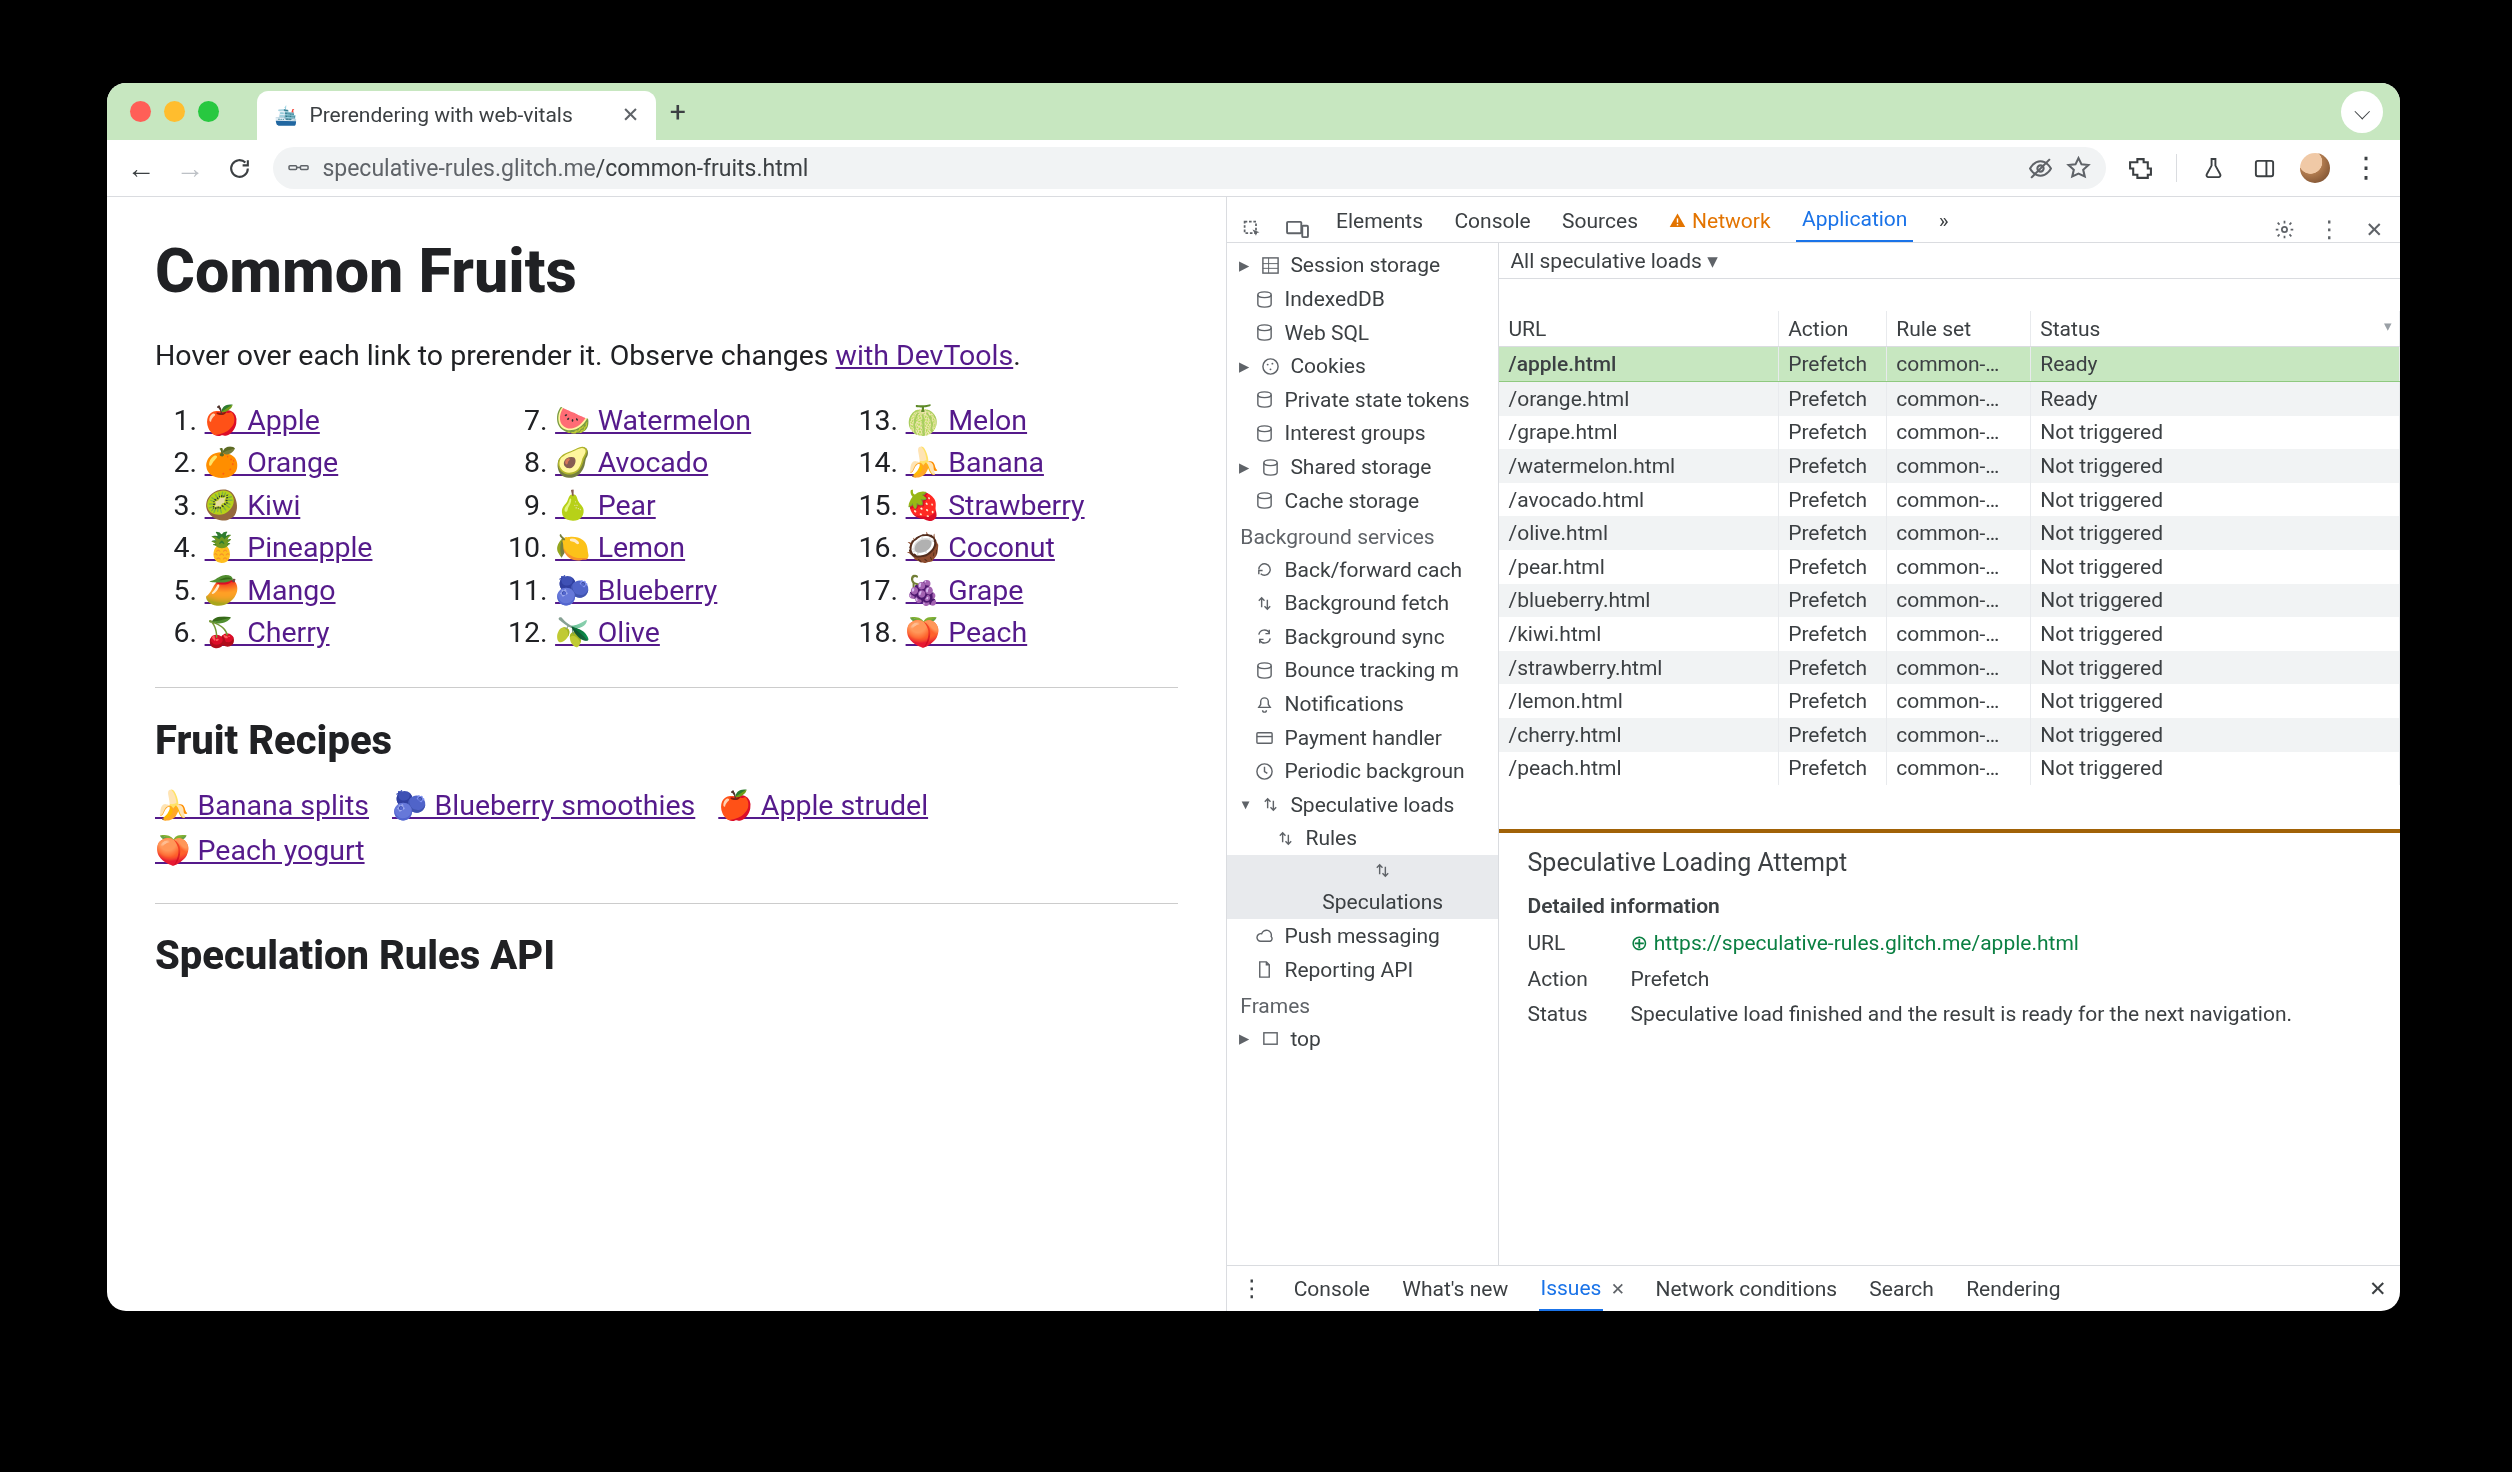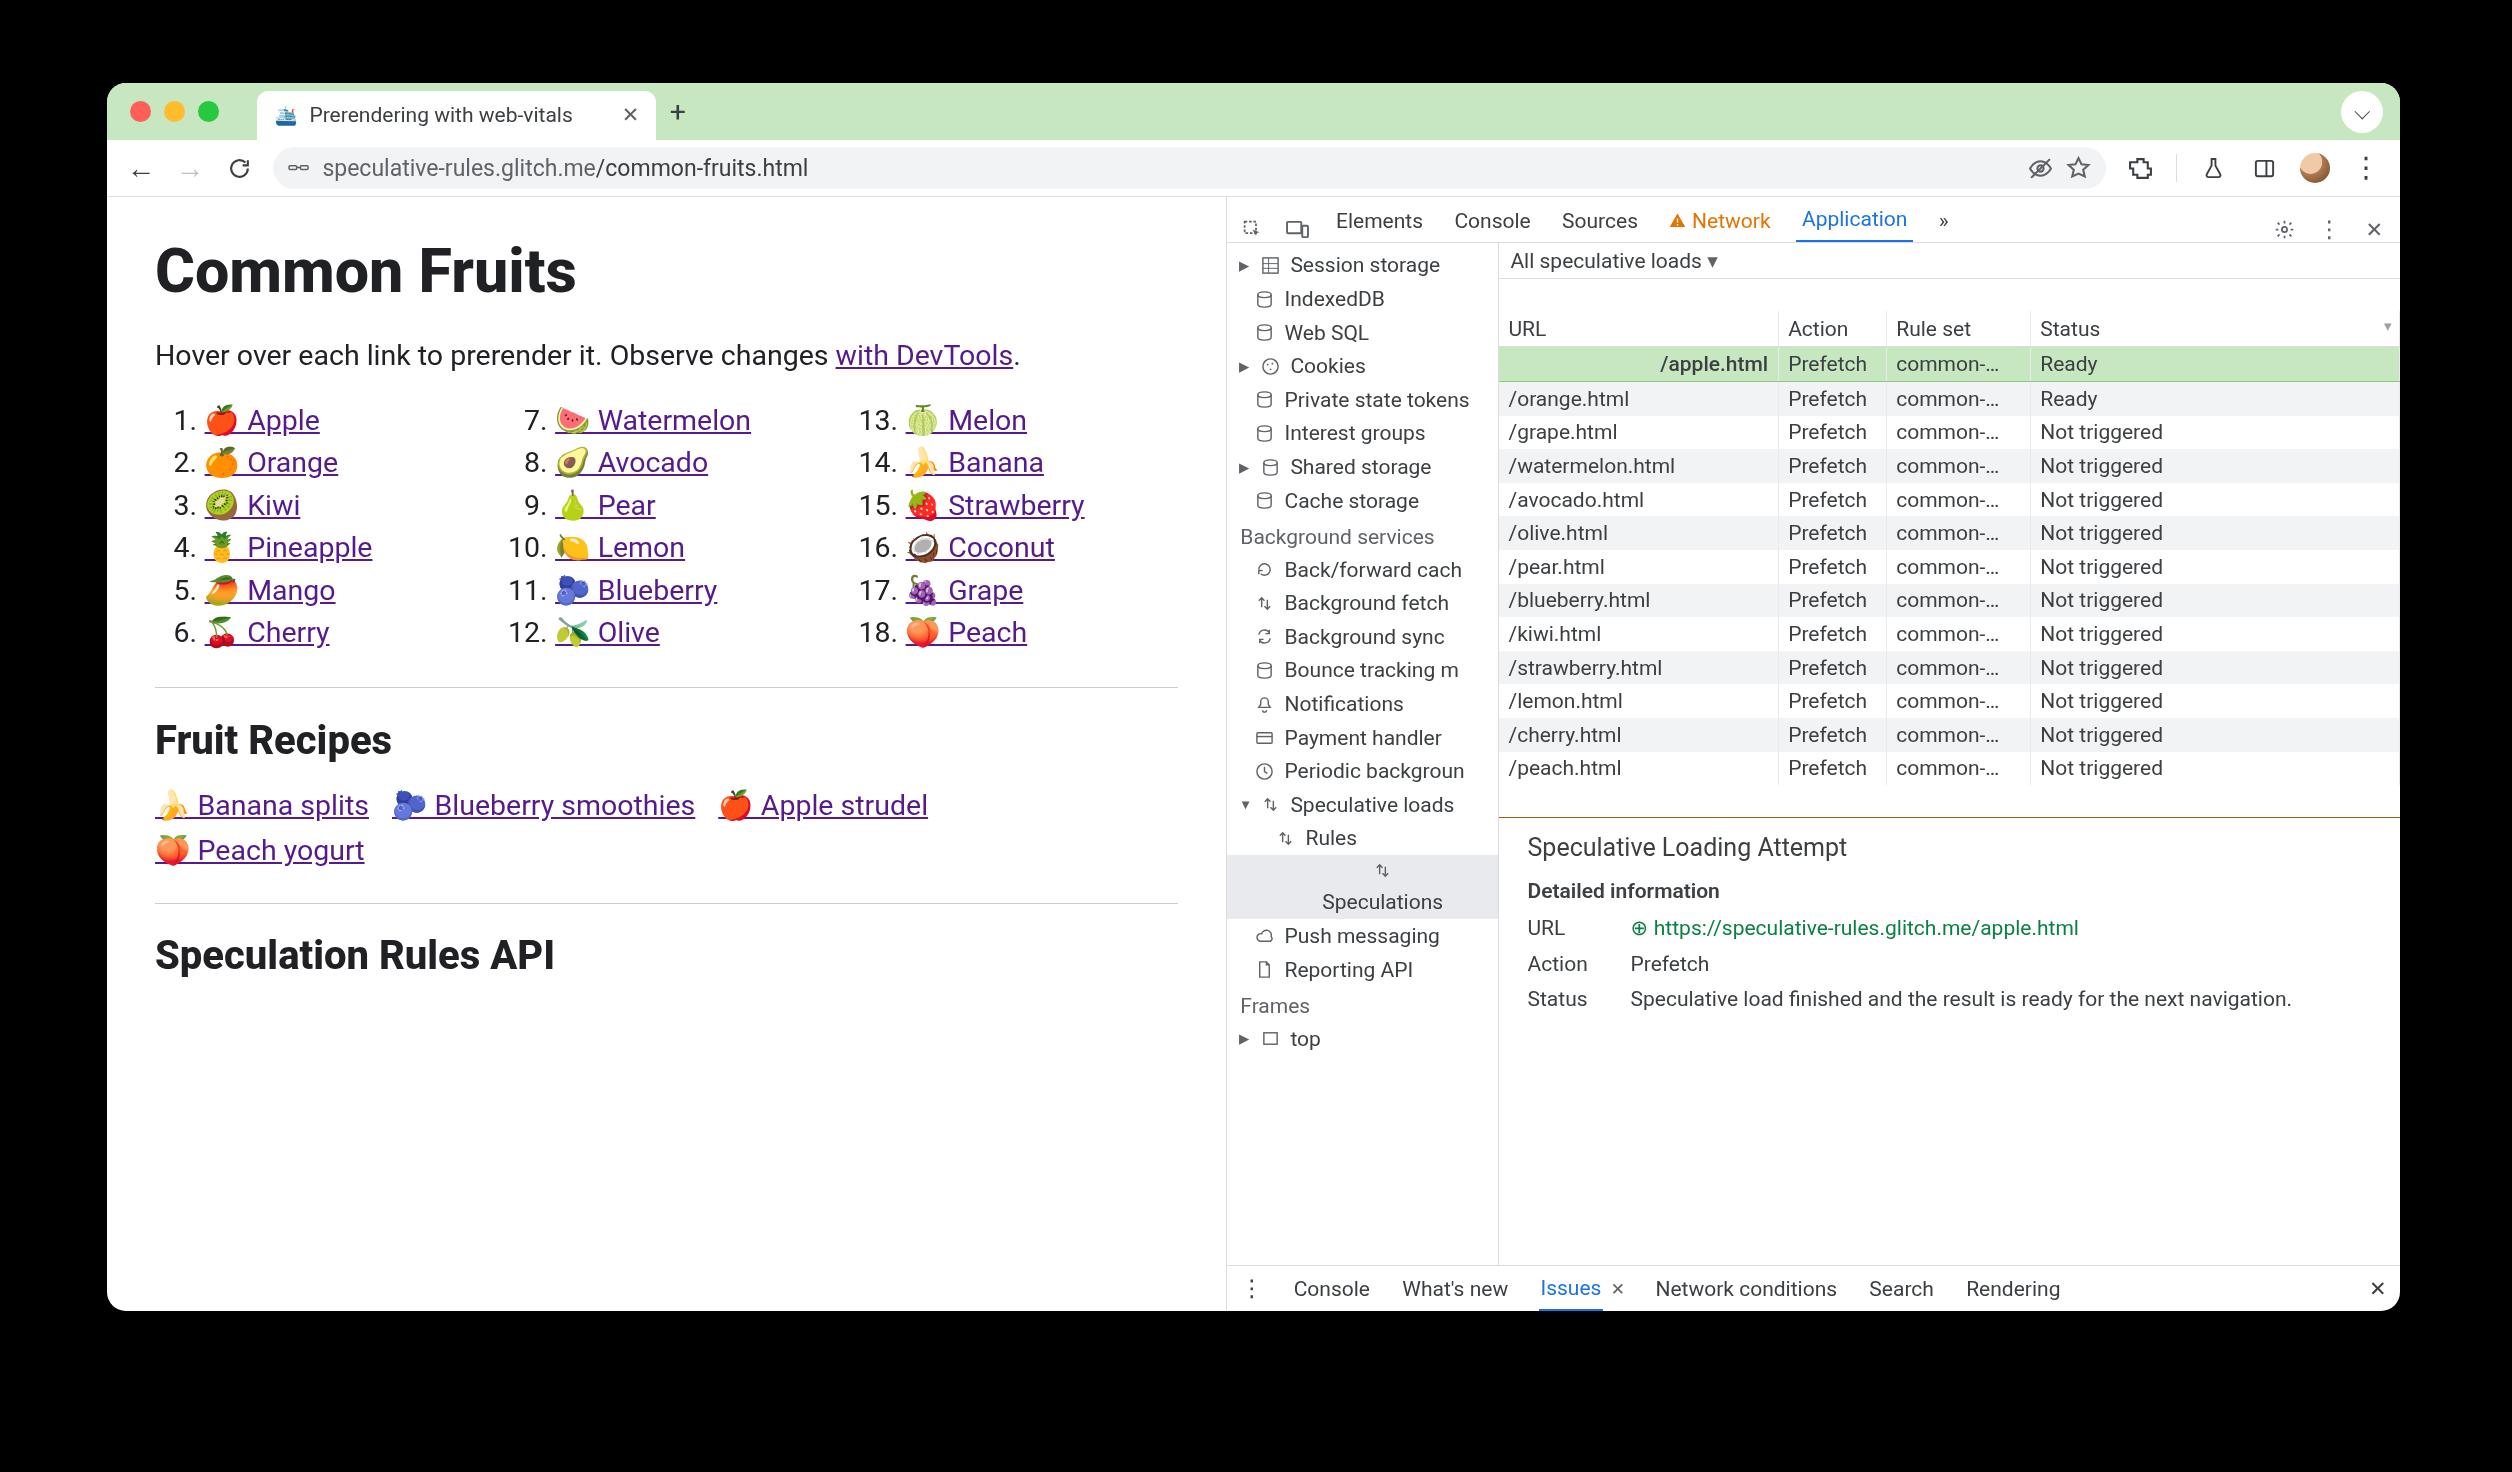--- a/index.html
+++ b/index.html
@@ -148,27 +148,28 @@
   .dt-right { flex:1; display:flex; flex-direction:column; overflow:hidden;gap:32px; }
   .filterbar { height:36px; display:flex; align-items:center; padding:0 11.4px; border-bottom:1px solid #dadce0; font-size:21px;}
   .filterbar .dd::after { content:" ▾"; color:#5f6368; }
   .grid { flex: 0 0 auto; }
   .grid table { width:100%; border-collapse: collapse; font-size:21px; }
   .grid th { text-align:left; font-weight:400; color:#3c4043; background:#fff; border-bottom:1px solid #dadce0; padding:5.7px 9.5px; border-right:1px solid #e8eaed; position:relative;}
   .grid th.status-h::after { content:"▾"; position:absolute; right:7.6px; color:#9aa0a6; font-size:15px;}
   .grid td { padding:4.8px 9.5px; border-right:1px solid #e8eaed; white-space:nowrap; overflow:hidden; text-overflow:ellipsis;}
   .grid tbody tr:nth-child(even){ background:#f1f3f4; }
   .grid tbody tr.hl { background:#c7e7c0 !important; }
-  .grid tbody tr.hl td:first-child { font-weight:500;text-align:right; }
+  .grid tbody tr.hl td:first-child { font-weight:500; }
   .grid tbody tr.hl td { border-bottom:1px solid #8fc97f; border-top:1px solid #8fc97f;}
   .c-url{width:31%;} .c-act{width:12%;} .c-rule{width:16%;} .c-stat{width:auto;}
   .detail {
-    border-top: 1px solid #a16207;
+    border-top: 4px solid #a16207;
     padding: 15px 28.5px;
     overflow:auto;
+    margin-top:12px;
   }
   .detail h3 { font-size: 25px; font-weight:400; margin-bottom: 17px; }
   .detail h4 { font-size: 21px; font-weight:600; margin: 9.5px 0 13.3px; }
   .kv { display:flex; gap: 21px; margin: 11.4px 0; font-size:21px; }
   .kv .k { width: 82px; color:#3c4043; }
   .kv .v { flex:1; }
   .kv .v a { color:#0b8043; text-decoration:none; }
   .kv .v .lock { color:#0b8043; margin-right:5.7px; }
   
   .drawer {

